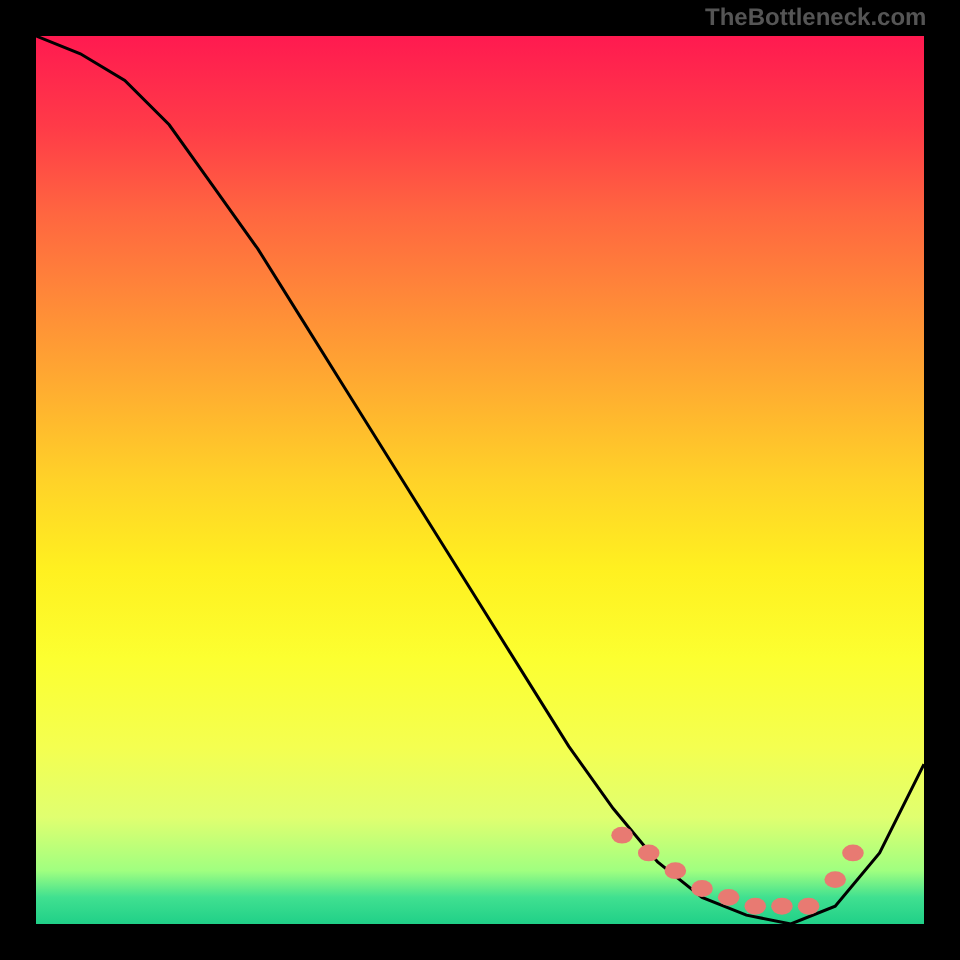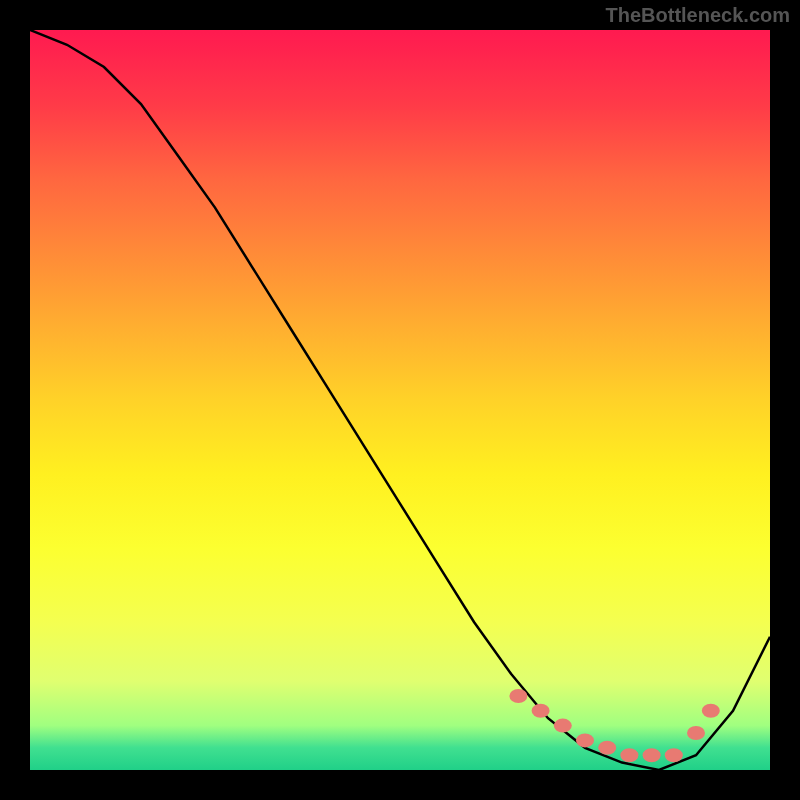--- a/index.html
+++ b/index.html
@@ -7,21 +7,21 @@
     padding: 0;
     width: 800px;
     height: 800px;
     background: #000;
     position: relative;
     font-family: Arial, sans-serif;
   }
   .watermark {
     position: absolute;
     top: 4px;
-    right: 10px;
+    right: 28px;
     color: #555;
     font-size: 20px;
     font-weight: bold;
     z-index: 10;
   }
   .plot-area {
     position: absolute;
     left: 30px;
     top: 30px;
     width: 740px;

